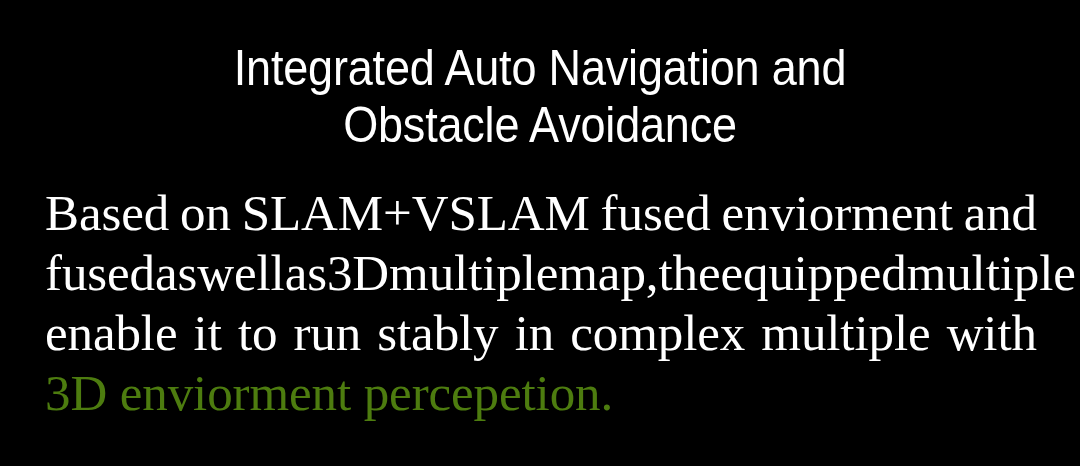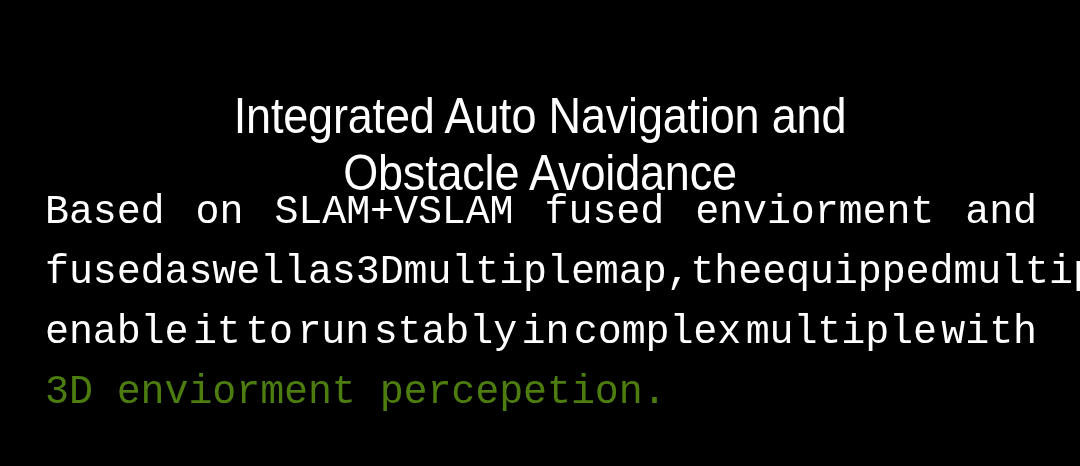--- a/index.html
+++ b/index.html
@@ -23,21 +23,20 @@
     box-sizing: border-box;
   }
 
   
   .title-block {
     position: absolute;
     left: 0;
     top: 40px;
     width: 1080px;
     text-align: center;
-    margin-top: 48px;
   }
   .title-line {
     display: block;
     color: #ffffff;
     font-family: "Liberation Sans", sans-serif;
     font-size: 50px;
     line-height: 57px;
     font-weight: 400;
     letter-spacing: -0.2px;
     transform: scaleX(0.90);
@@ -48,22 +47,22 @@
   
   .body-block {
     position: absolute;
     left: 45px;
     top: 183px;
     width: 992px;
   }
   .body-line {
     display: block;
     color: #ffffff;
-    font-family: Liberation Mono, monospace;
-    font-size: 40px;
+    font-family: Liberation Serif, serif;
+    font-size: 51px;
     line-height: 60px;
     font-weight: 400;
     letter-spacing: -0.1px;
     white-space: nowrap;
   }
   
   .body-line.justify {
     display: flex;
     justify-content: space-between;
     width: 992px;

